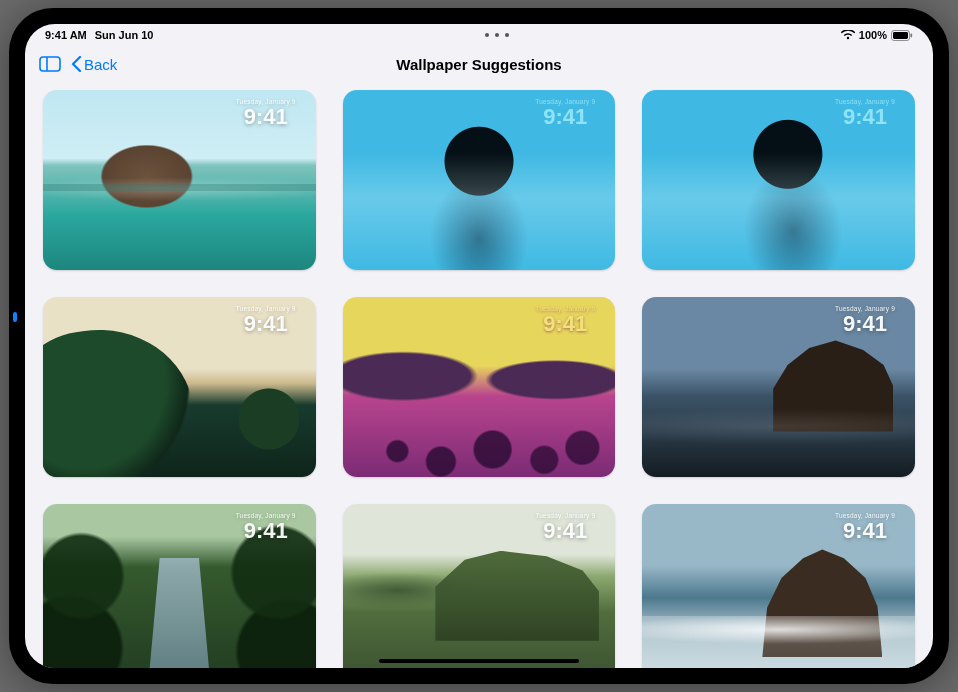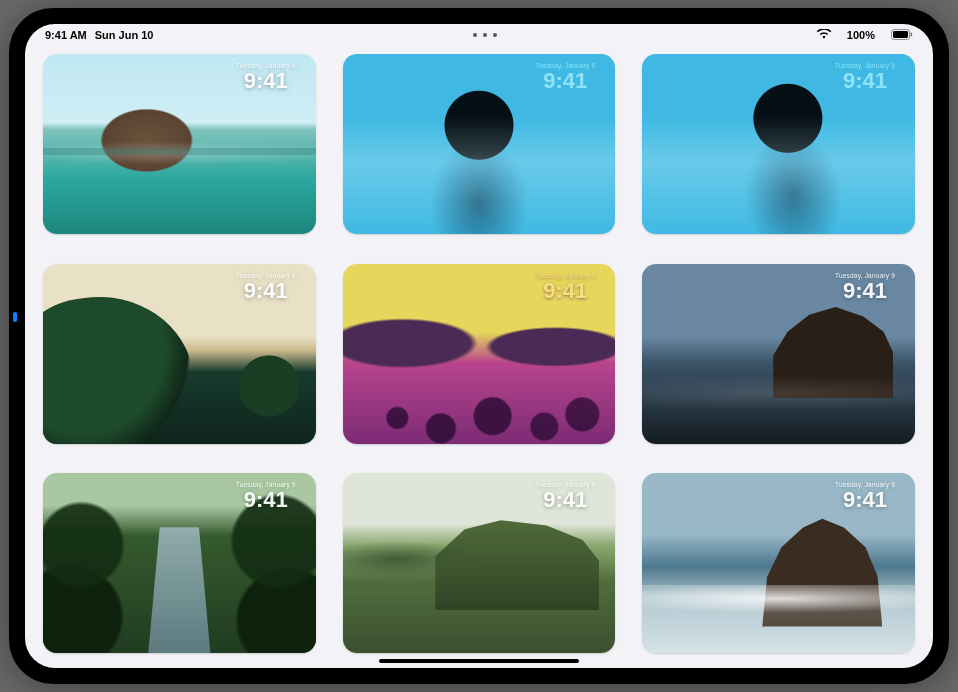--- a/index.html
+++ b/index.html
@@ -38,21 +38,21 @@
     height: 22px;
     display: flex;
     align-items: center;
     justify-content: space-between;
     padding: 0 20px;
     font-size: 11px;
     font-weight: 600;
     color: #000;
   }
   .status-left { display: flex; gap: 8px; }
-  .status-right { display: flex; align-items: flex-start; gap: 16px; }
+  .status-right { display: flex; align-items: center; gap: 4px; }
   .status-dots { display:flex; gap:6px; align-items:center; }
   .dot { width:4px; height:4px; border-radius:50%; background:#555; }
   .wifi-icon, .battery-icon { display:inline-flex; align-items:center; }
   
   .nav-bar {
     height: 36px;
     display: flex;
     align-items: center;
     position: relative;
     padding: 0 12px;
@@ -294,20 +294,35 @@
         <span class="battery-icon">
           <svg width="22" height="11" viewBox="0 0 22 11">
               <rect x="0.5" y="0.5" width="18" height="10" rx="2.5" fill="none" stroke="#000" stroke-opacity=".4"></rect>
               <rect x="2" y="2" width="15" height="7" rx="1.4" fill="#000"></rect>
               <rect x="19.5" y="3.5" width="1.6" height="4" rx=".8" fill="#000" fill-opacity=".5"></rect>
             </svg>
         </span>
       </div>
     </div>
 
+    <div class="nav-bar">
+      <div class="sidebar-toggle">
+        <svg width="22" height="16" viewBox="0 0 22 16">
+            <rect x="1" y="1" width="20" height="14" rx="3" fill="none" stroke="#007aff" stroke-width="1.6"></rect>
+            <line x1="8" y1="1" x2="8" y2="15" stroke="#007aff" stroke-width="1.6"></line>
+          </svg>
+      </div>
+      <div class="back-button">
+        <svg width="11" height="16" viewBox="0 0 11 16">
+            <path d="M9 1 2 8l7 7" fill="none" stroke="#007aff" stroke-width="2.2" stroke-linecap="round" stroke-linejoin="round"></path>
+          </svg>
+        <span>Back</span>
+      </div>
+      <div class="nav-title">Wallpaper Suggestions</div>
+    </div>
 
     <div class="grid">
 
     <div class="tile light-text">
           <div class="scene sc1"></div>
           <div class="overlay-clock">
             <div class="overlay-date">Tuesday, January 9</div>
             <div class="overlay-time">9:41</div>
           </div>
         </div>

